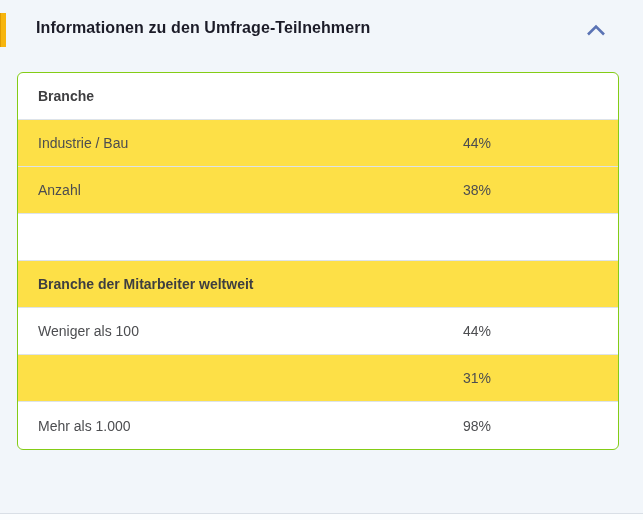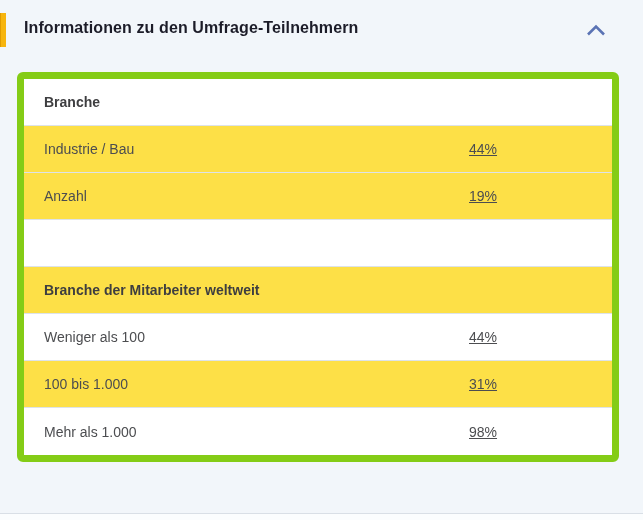--- a/index.html
+++ b/index.html
@@ -18,38 +18,38 @@
     cursor: pointer;
   }
   .accent-bar {
     position: absolute; left: 0; top: 1px;
     width: 6px; height: 34px;
     background: #f7b50e;
     border-left: 1px solid #e09b00;
     box-sizing: border-box;
   }
   .panel-title {
-    position: absolute; left: 24px; top: 7px;
+    position: absolute; left: 36px; top: 7px;
     margin: 0;
     font-size: 16px; font-weight: 700;
     color: #1c1c28;
     letter-spacing: 0.1px;
   }
   .chevron {
     position: absolute; left: 583px; top: 9px;
     width: 26px; height: 20px;
     display: inline-block;
   }
 
   
   .card {
     position: absolute; left: 17px; top: 72px;
     width: 602px;
     background: #ffffff;
-    border: 7px solid #84cc16;
+    border: 1px solid #84cc16;
     border-radius: 6px;
     box-sizing: border-box;
     overflow: hidden;
   }
   .trow {
     position: relative;
     height: 47px;
     box-sizing: border-box;
     border-bottom: 1px solid #dde3e9;
     display: flex;
@@ -64,21 +64,20 @@
   }
   .trow.section-header .cell-label {
     font-weight: 700;
     color: #3e3e40;
   }
   .cell-value {
     position: absolute;
     left: 445px;
     font-size: 14px;
     color: #4c4d50;
-    text-decoration: underline;
   }
 
   
   .bottom-divider {
     position: absolute; left: 0; top: 513px;
     width: 643px; height: 1px;
     background: #d9dfe6;
   }
   .bottom-strip {
     position: absolute; left: 0; top: 514px;
@@ -106,36 +105,35 @@
   </div>
 
   <div class="trow gray">
     <span class="cell-label">Industrie / Bau</span>
     <span class="cell-value">44%</span>
   </div>
 
 
   <div class="trow gray">
     <span class="cell-label">Anzahl</span>
-    <span class="cell-value">19%</span>
+    <span class="cell-value">38%</span>
   </div>
 
   <div class="trow"></div>
 
   <div class="trow gray section-header">
     <span class="cell-label">Branche der Mitarbeiter weltweit</span>
   </div>
 
   <div class="trow">
     <span class="cell-label">Weniger als 100</span>
     <span class="cell-value">44%</span>
   </div>
 
   <div class="trow gray">
-    <span class="cell-label">100 bis 1.000</span>
     <span class="cell-value">31%</span>
   </div>
 
   <div class="trow">
     <span class="cell-label">Mehr als 1.000</span>
     <span class="cell-value">98%</span>
   </div>
 
 </div>
 

